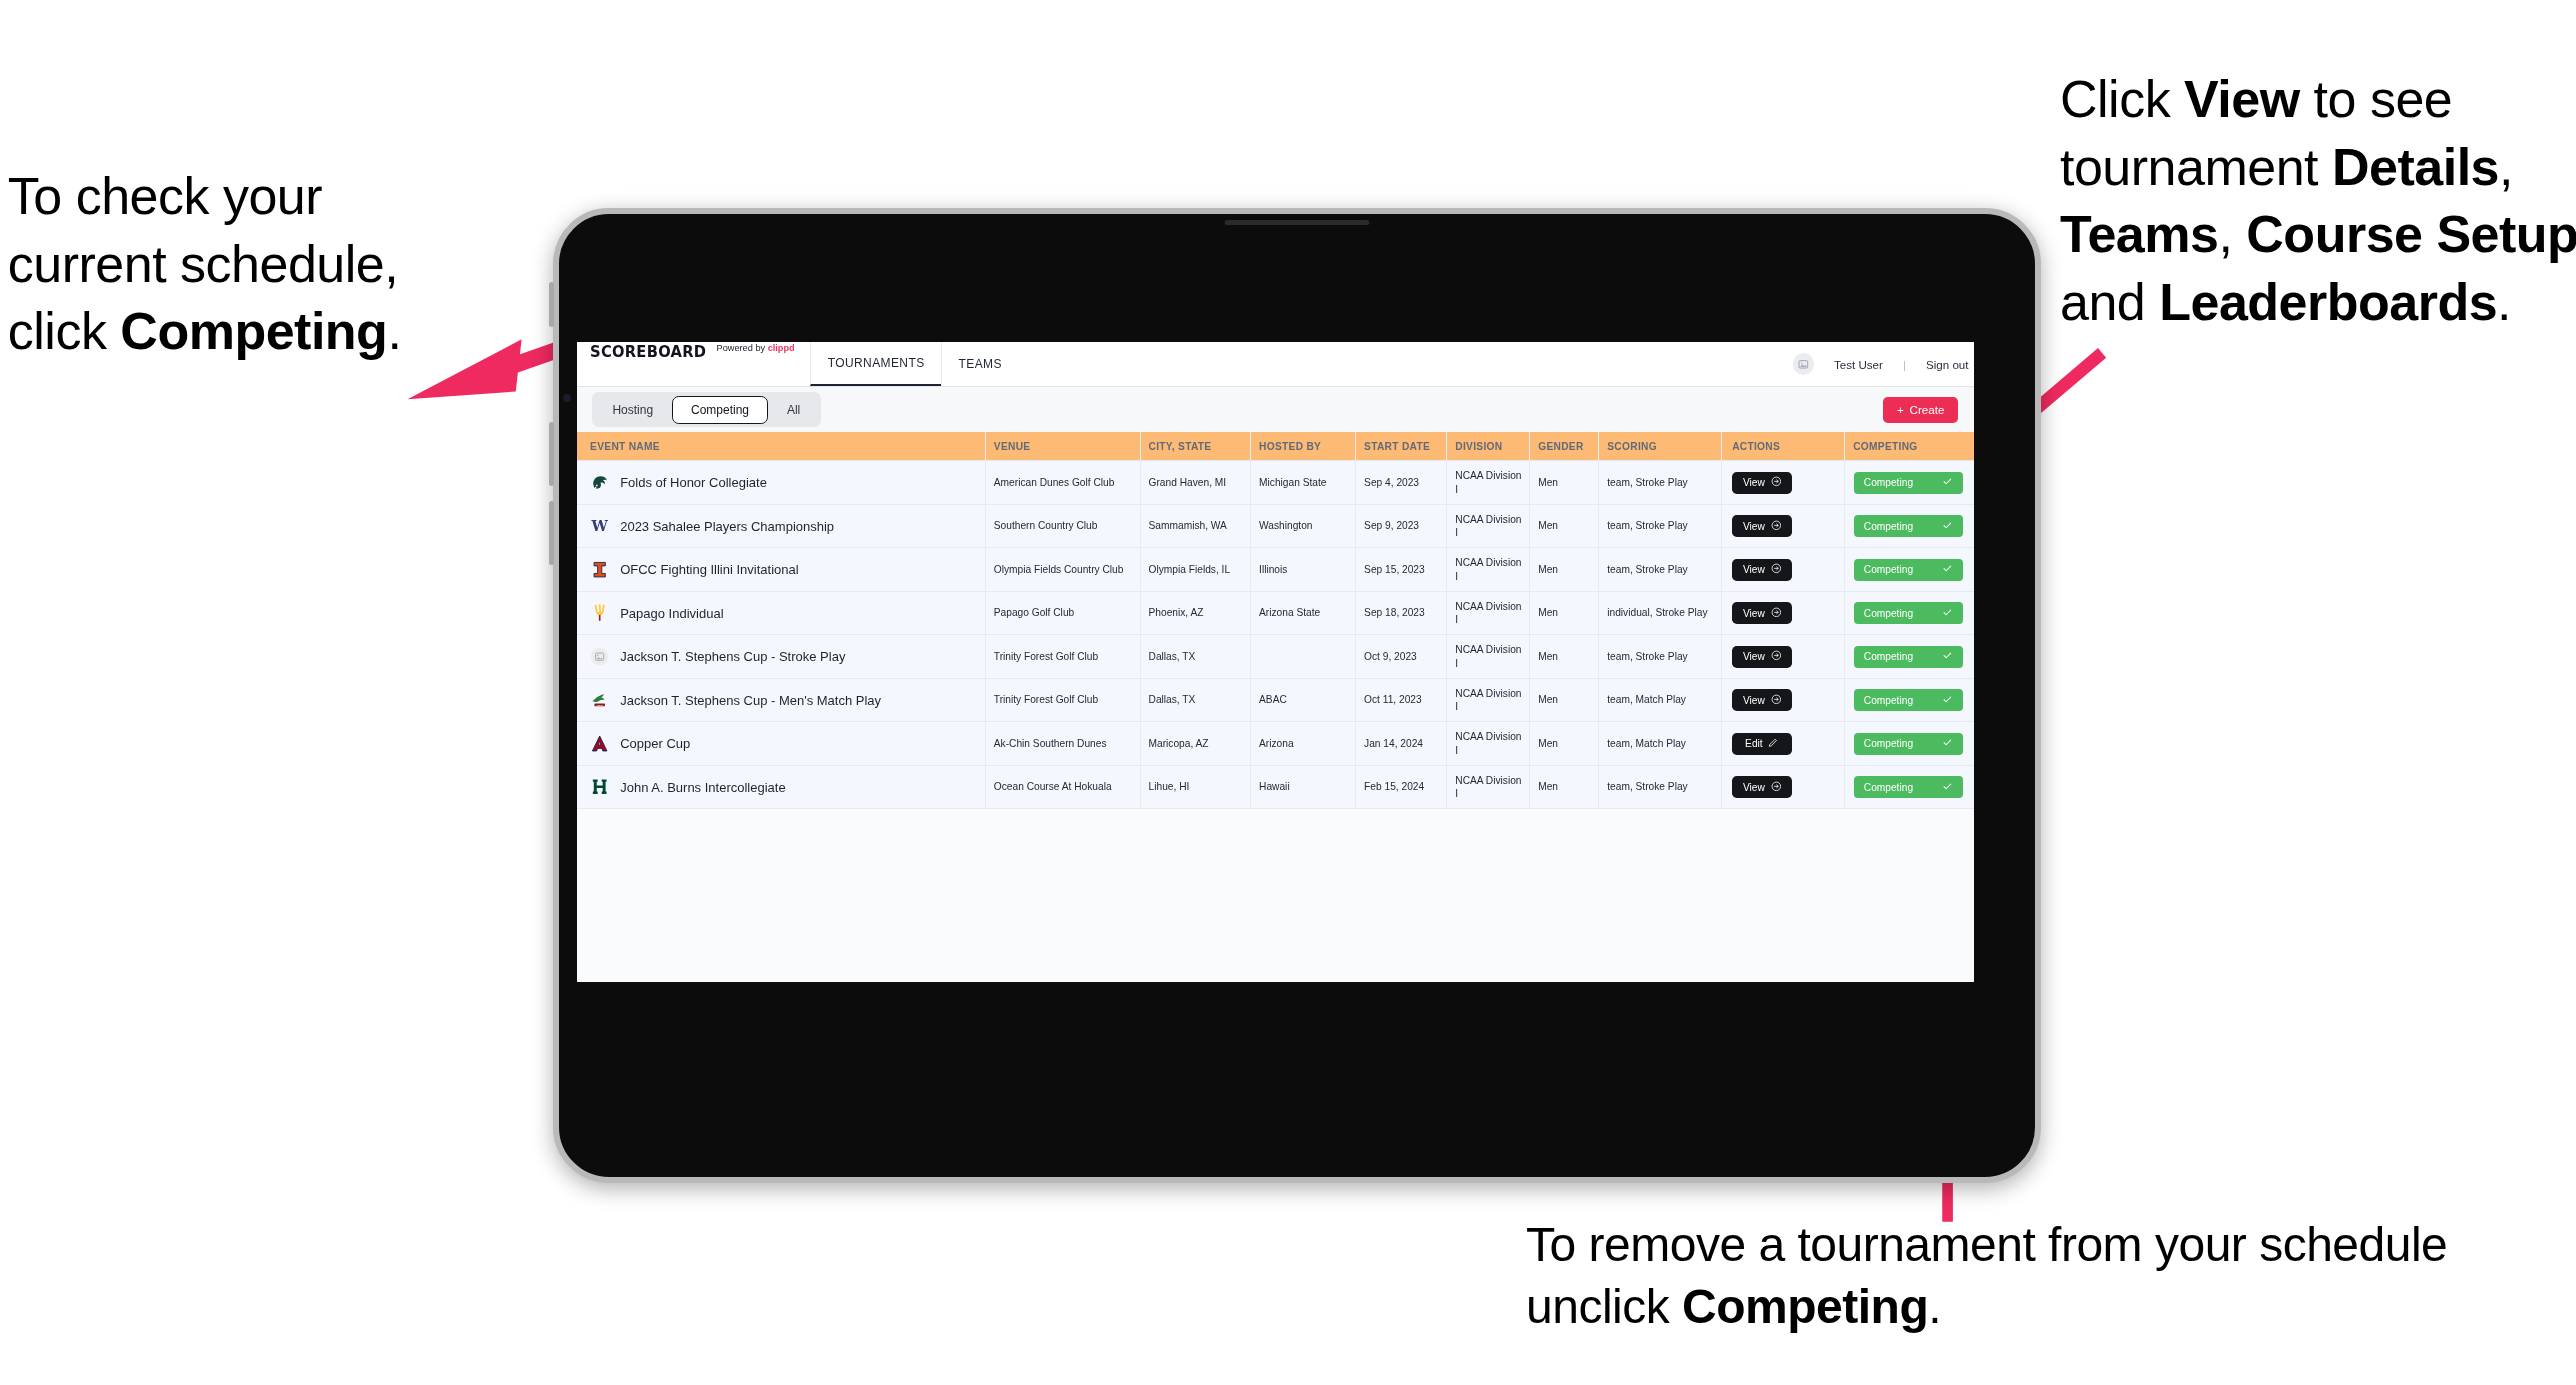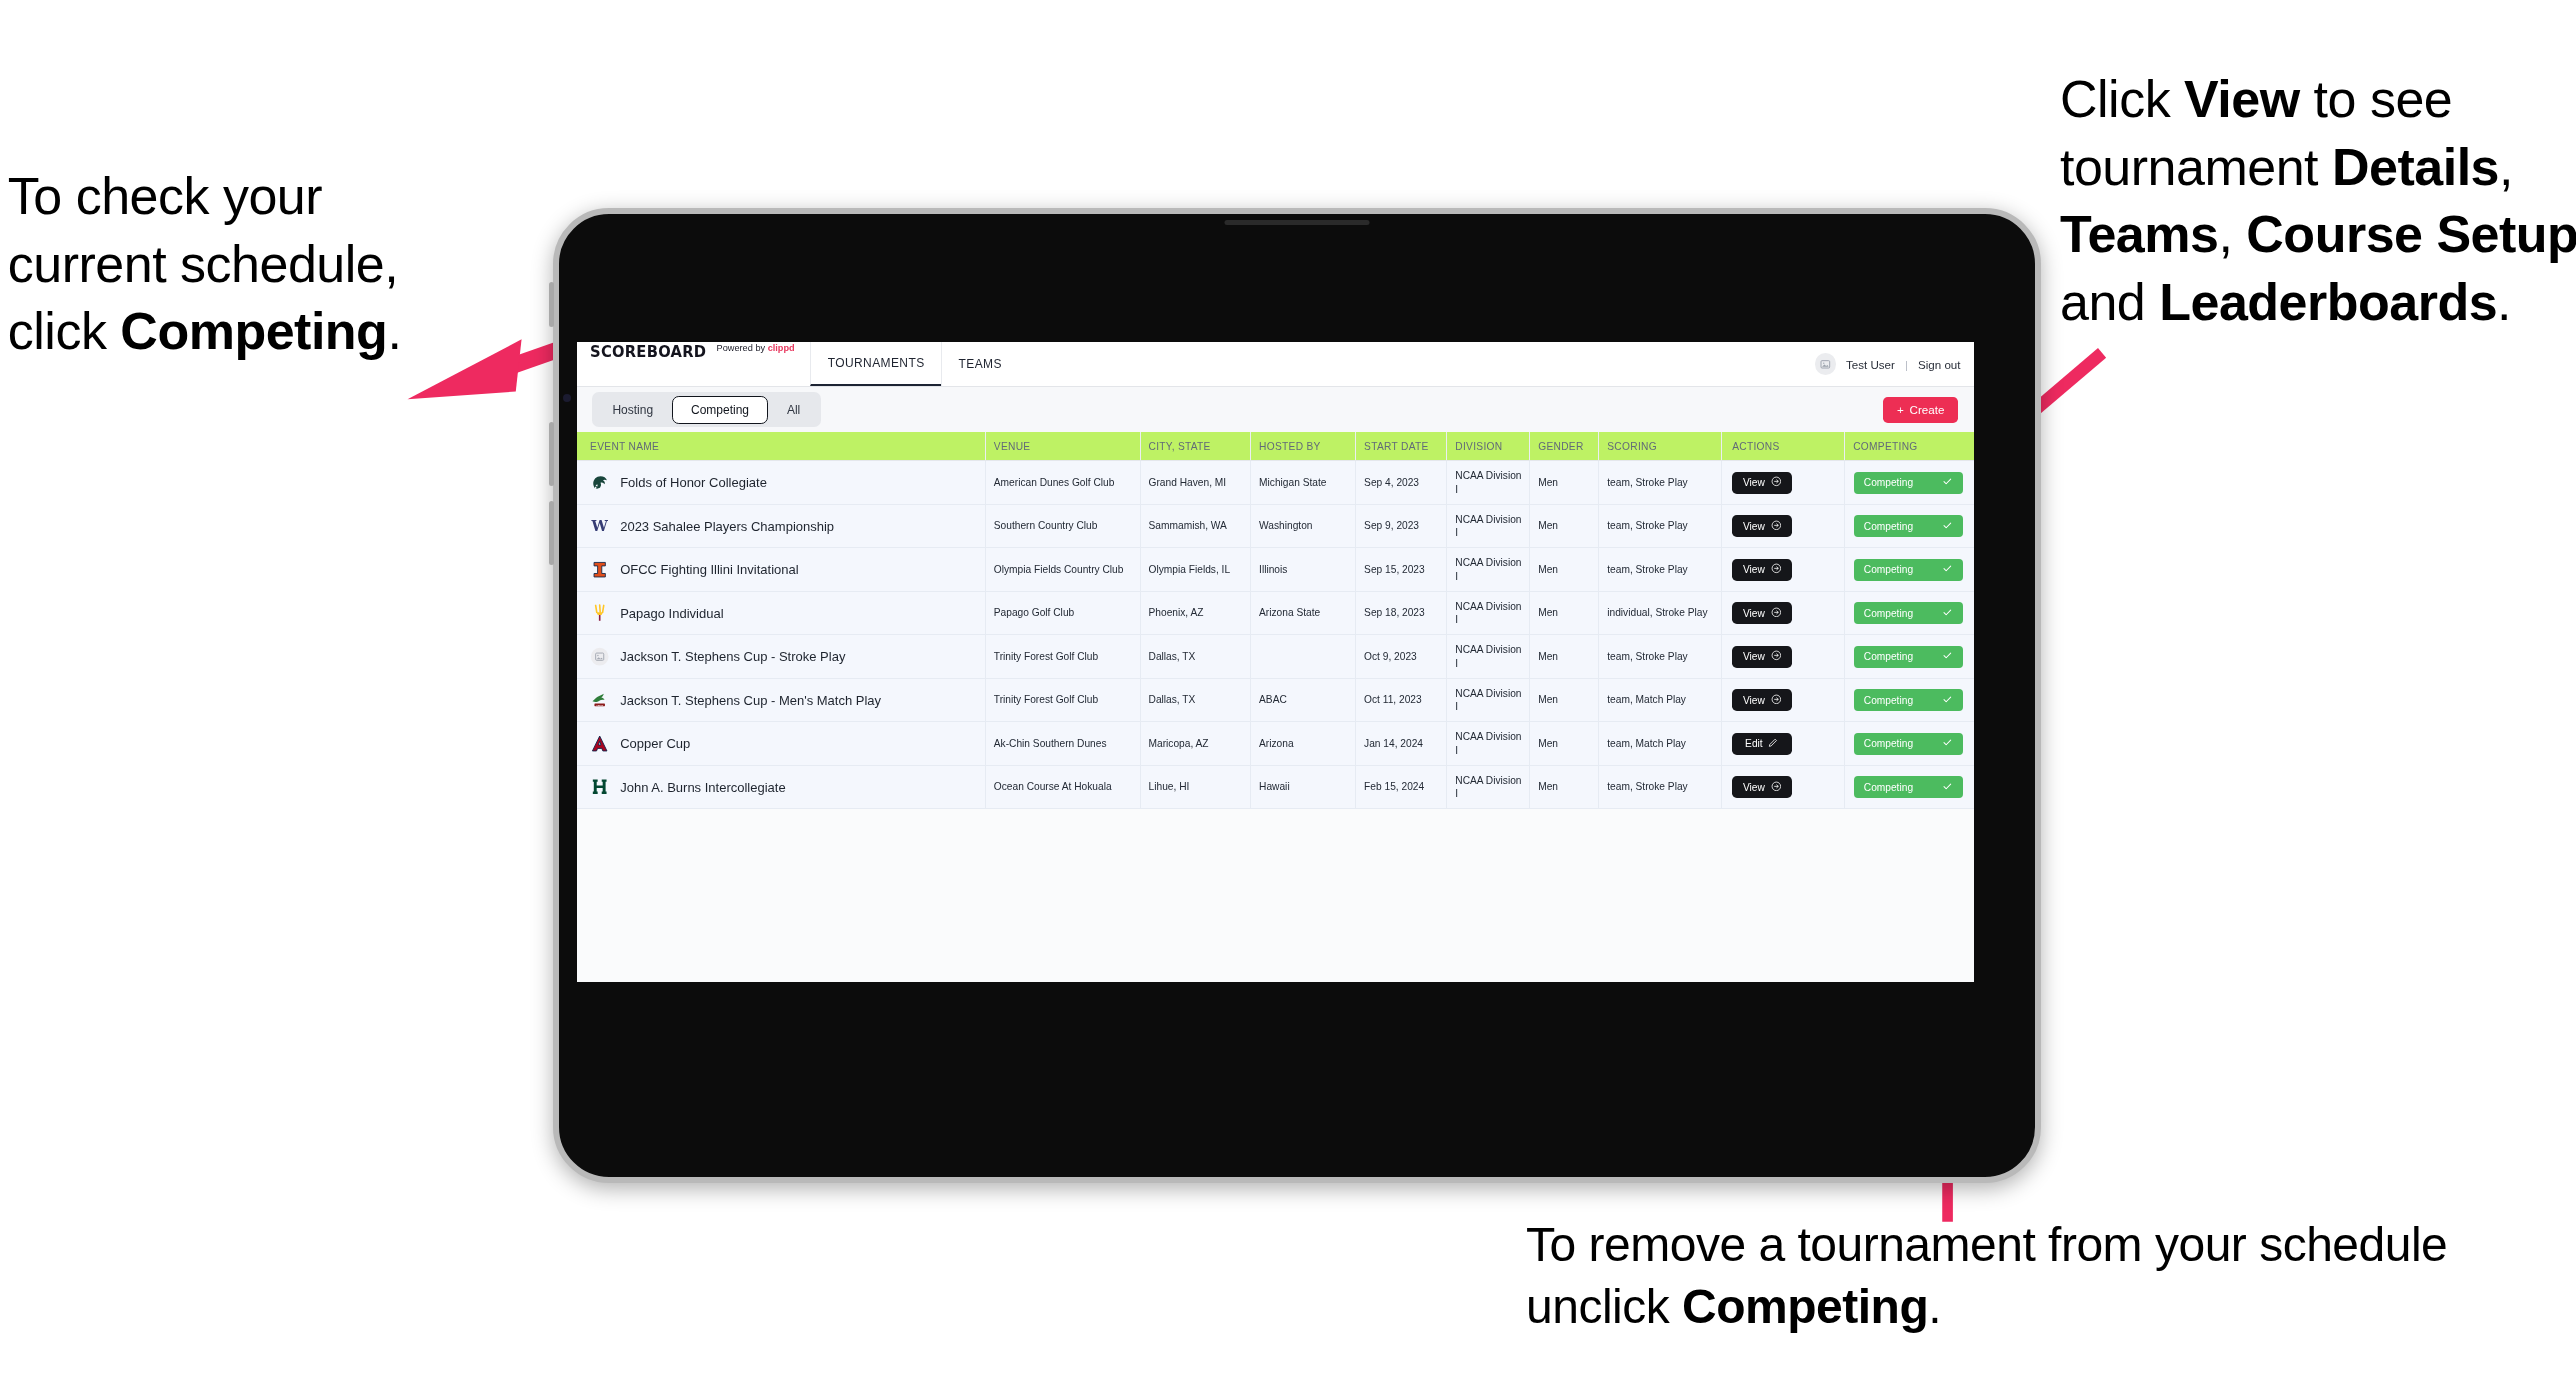--- a/index.html
+++ b/index.html
@@ -74,21 +74,21 @@
   .brand-sub .pink { color:#e8395f; font-weight:700; }
 
   .navtab {
     display:flex; align-items:center; padding: 0 16.5px;
     font-size:12px; letter-spacing:0.4px; color:#1f2430;
     border-left:1px solid #e8eaee; cursor:pointer;
   }
   .navtab:last-of-type { border-right:1px solid #e8eaee; }
   .navtab.active { border-bottom:2.9px solid #1d2433; font-weight:400; }
   .nav-spacer { flex:1; }
-  .nav-right { display:flex; align-items:center; gap:10px; padding-right:13px; font-size:11.6px; color:#2a2f3a; }
+  .nav-right { display:flex; align-items:center; gap:20px; padding-right:5px; font-size:11.6px; color:#2a2f3a; }
   .avatar {
     width:21.3px; height:21.3px; border-radius:50%; background:#ebecef;
     display:flex; align-items:center; justify-content:center; color:#9aa0ab; font-size:9.7px;
   }
   .nav-right .sep { color:#b9bdc6; }
   .nav-link { cursor:pointer; }
 
   
   #filterbar {
     height: 45px; background:#f7f8fa;
@@ -111,21 +111,21 @@
     margin-left:auto; background:#ed2e54; color:#fff;
     border:none; border-radius:4.8px; height:26px; padding:0 13.6px;
     font-size:11.6px; display:flex; align-items:center; gap:5.8px;
     font-family:"Liberation Sans", sans-serif; cursor:pointer;
   }
 
   
   #tablewrap { background:#fafbfc; height: calc(100% - 89px); }
   table { width:100%; border-collapse:collapse; table-layout:fixed; }
   thead th {
-    background:#bef264; color:#616a78; font-weight:400;
+    background:#fdba74; color:#616a78; font-weight:700;
     font-size:10.2px; letter-spacing:0.3px; text-align:left;
     padding:8.7px 7.8px; border-bottom:1px solid #e4e7ec;
     border-right:1px solid #ebeef2; vertical-align:middle;
   }
   thead th:first-child { padding-left:13.6px; }
   tbody td {
     background:#f4f7fd; font-size:10.2px; color:#232a35;
     padding:7.8px 7.8px; border-bottom:1px solid #e6ebf3;
     border-right:1px solid #e6ebf3; vertical-align:middle;
     height:43px; line-height:1.32;

